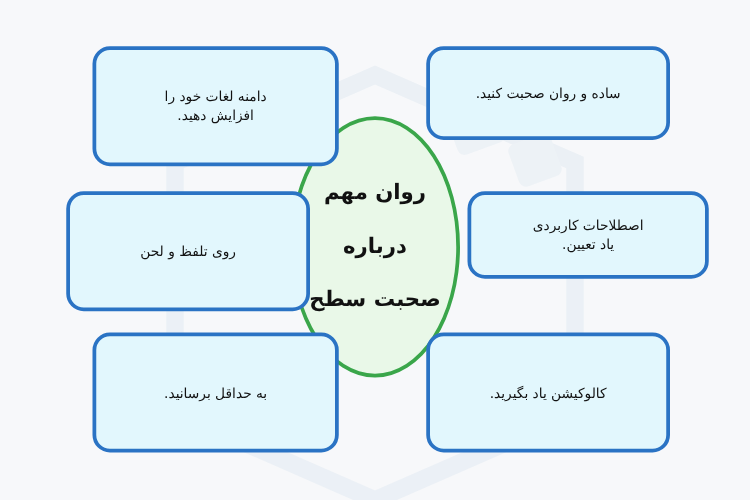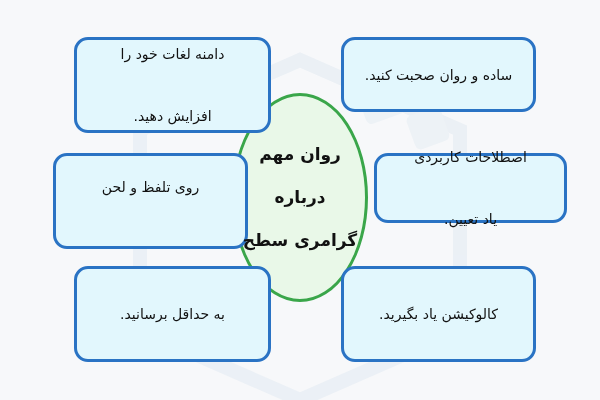--- a/index.html
+++ b/index.html
@@ -37,26 +37,26 @@
     position: absolute;
     box-sizing: border-box;
     border: 3px solid #2a73c4;
     border-radius: 14px;
     background: #e2f7fd;
     display: flex; flex-direction: column; align-items: center; justify-content: center;
     direction: rtl;
     z-index: 2;
   }
   .box span {
-    font-size: 14px; color: #111; line-height: 1; margin: 24px 0;
+    font-size: 11px; color: #111; line-height: 1; margin: 2px 0;
     white-space: nowrap;
   }
   #box-tl { left: 74px;  top: 37px;  width: 197px; height: 96px; }
   #box-tr { left: 341px; top: 37px;  width: 195px; height: 75px; }
-  #box-ml { left: 53px;  top: 153px; width: 195px; height: 96px; justify-content: space-between; }
+  #box-ml { left: 53px;  top: 153px; width: 195px; height: 96px; }
   #box-mr { left: 374px; top: 153px; width: 193px; height: 70px; }
   #box-bl { left: 74px;  top: 266px; width: 197px; height: 96px; }
   #box-br { left: 341px; top: 266px; width: 195px; height: 96px; }
 </style>
 </head>
 <body>
 
 <svg class="watermark" viewBox="0 0 600 400">
   <g fill="#eaf0f5" opacity="0.7">
     <path d="M300 60 L460 130 L460 330 L300 400 L140 330 L140 130 Z" fill="none" stroke="#e6edf3" stroke-width="14"></path>
@@ -64,21 +64,21 @@
     <rect x="410" y="110" width="36" height="36" rx="6" transform="rotate(-20 428 128)"></rect>
     <rect x="380" y="160" width="36" height="36" rx="6" transform="rotate(-20 398 178)"></rect>
   </g>
 </svg>
 
 <div class="ellipse"></div>
 
 <div class="center-text">
   <span>روان مهم</span>
   <span>درباره</span>
-  <span>گرامری سطح</span>
+  <span>صحبت سطح</span>
 </div>
 
 <div class="box" id="box-tl">
   <span>دامنه لغات خود را</span>
   <span>افزایش دهید.</span>
 </div>
 
 <div class="box" id="box-tr">
   <span>ساده و روان صحبت کنید.</span>
 </div>

